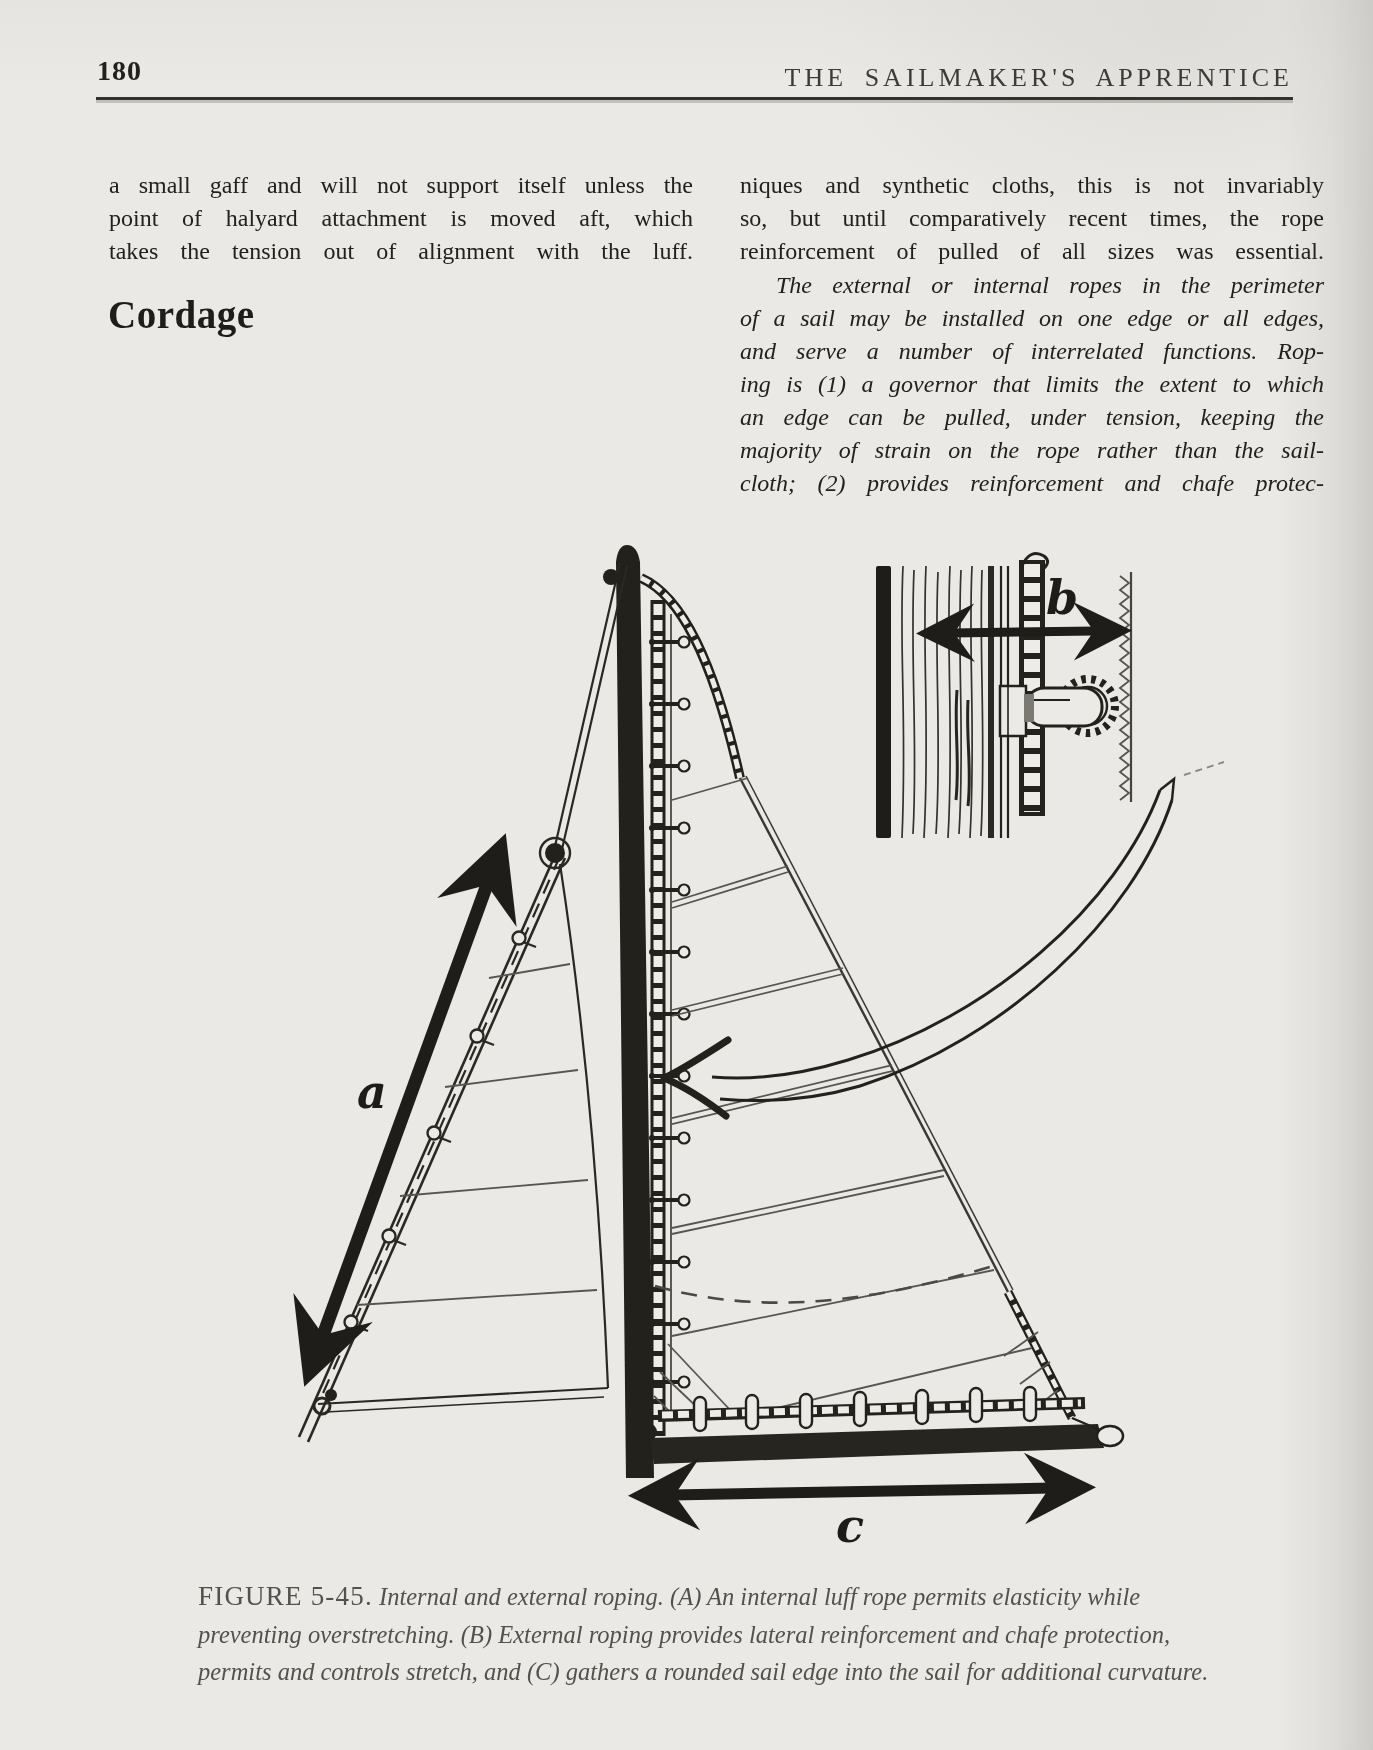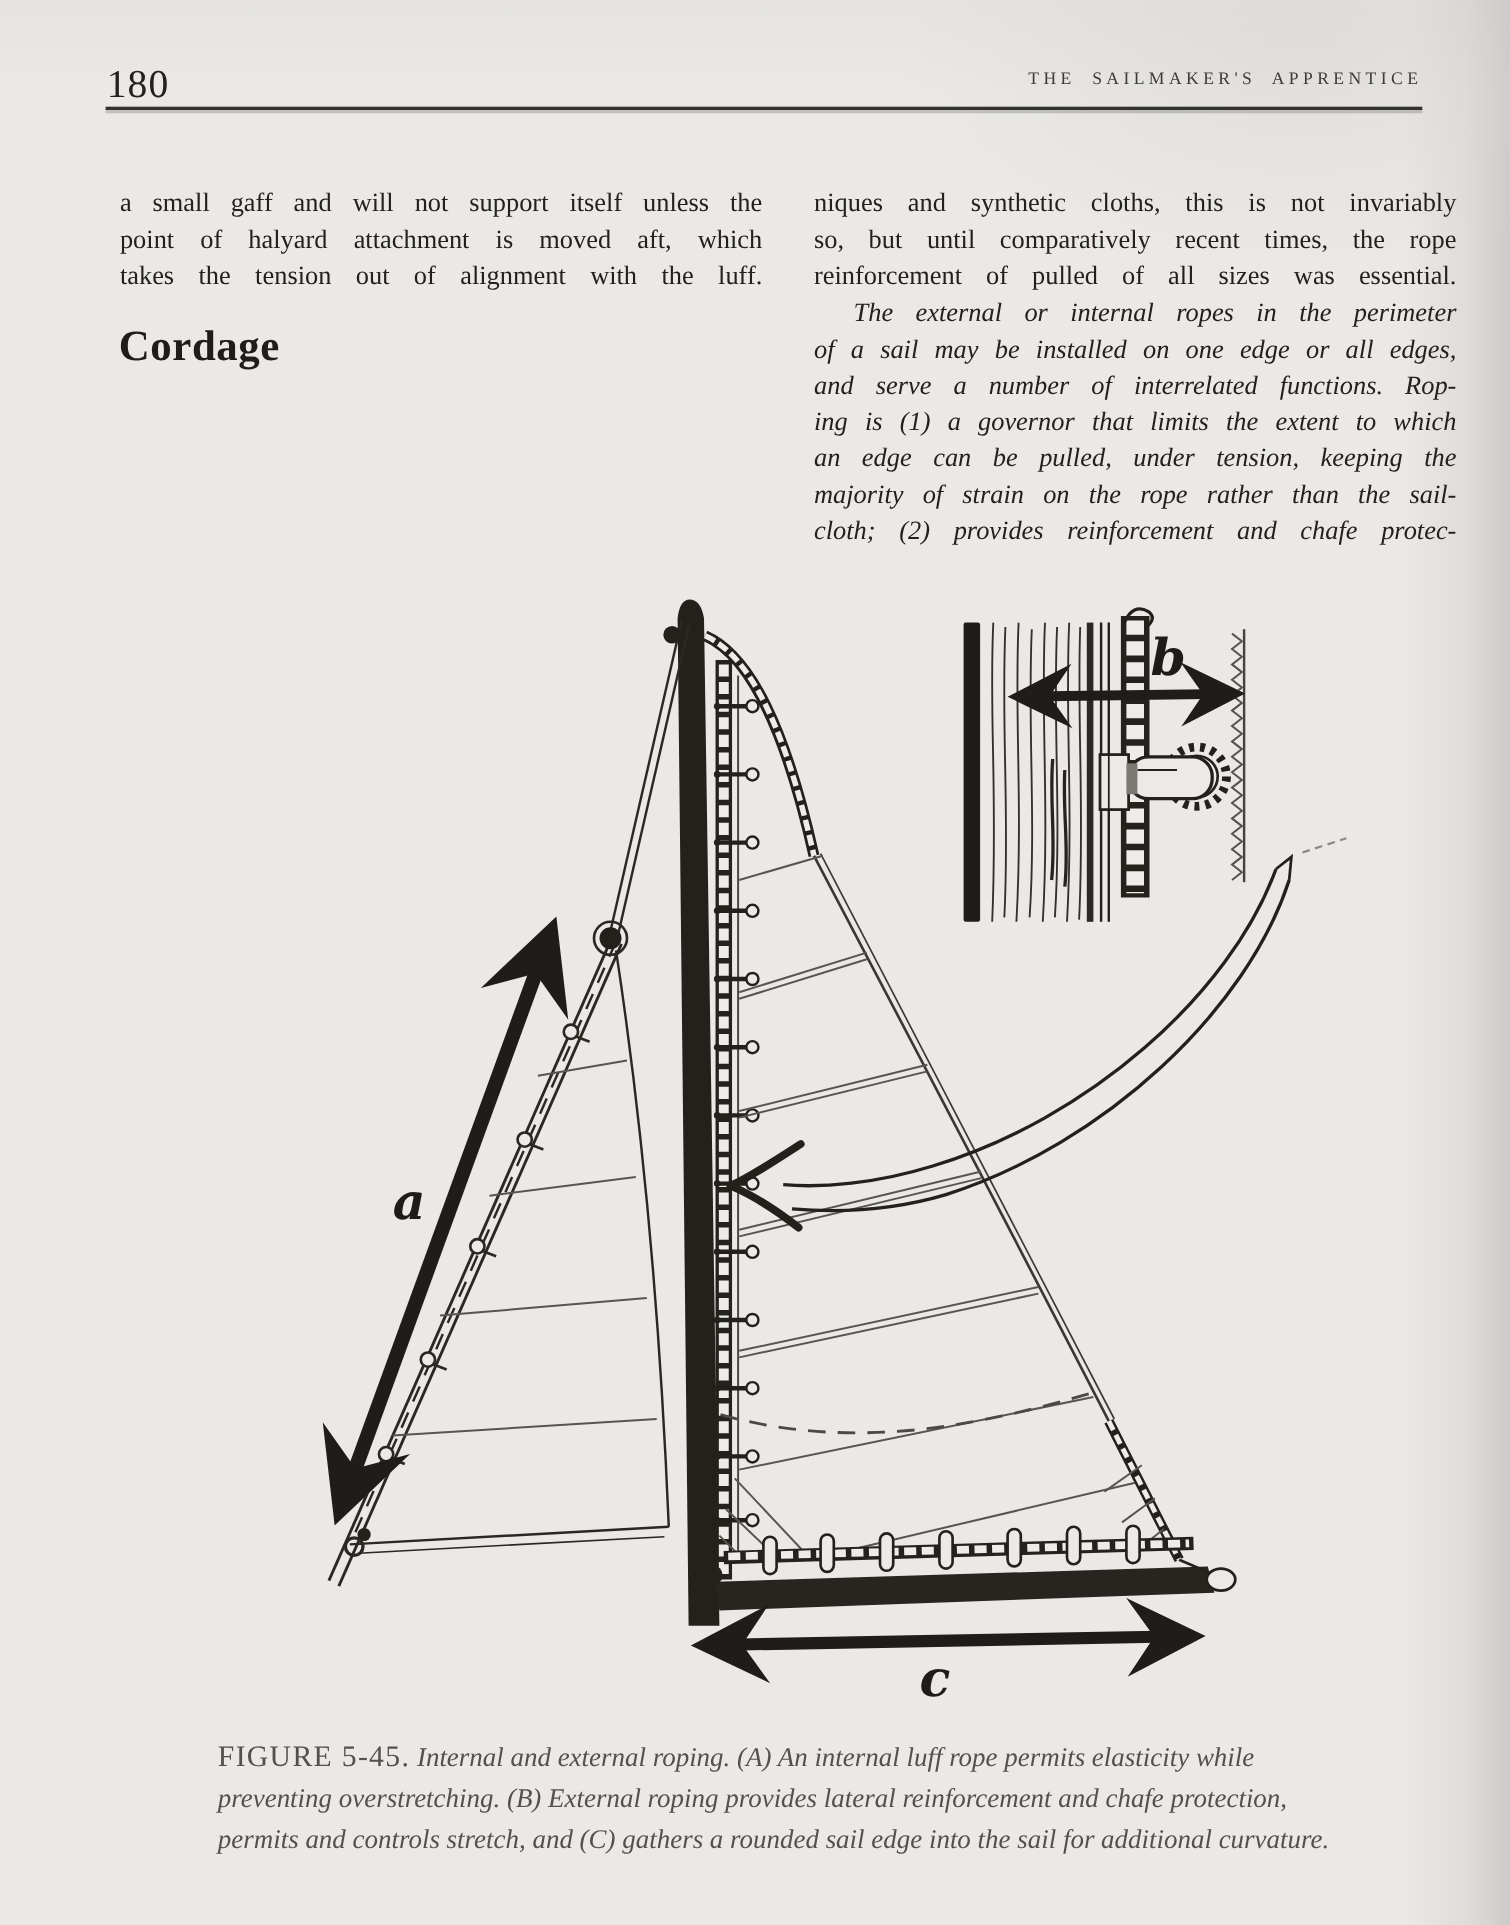--- a/index.html
+++ b/index.html
@@ -11,25 +11,25 @@
     background-image:
       radial-gradient(ellipse 520px 300px at 86% 2%, rgba(214,213,209,.55), rgba(214,213,209,0) 70%),
       linear-gradient(to right, rgba(0,0,0,0) 93%, rgba(120,118,110,.10) 97%, rgba(100,98,92,.22) 100%),
       linear-gradient(to bottom, rgba(0,0,0,.025), rgba(0,0,0,0) 5%);
     font-family:"Liberation Serif", serif;
     color:#23211d;
     overflow:hidden;
   }
   .pagenum{
     position:absolute;left:97px;top:55px;
-    font-size:36px;font-weight:normal;letter-spacing:1px;color:#23211d;
+    font-size:28px;font-weight:bold;letter-spacing:1px;color:#23211d;
   }
   .running{
     position:absolute;top:63px;right:80px;
-    font-size:16px;letter-spacing:4px;word-spacing:7px;color:#3d3b37;
+    font-size:26px;letter-spacing:4px;word-spacing:7px;color:#3d3b37;
   }
   .rule{
     position:absolute;left:96px;top:97px;width:1197px;height:3px;
     background:#34322d;
     box-shadow:0 3px 0 rgba(90,88,82,.28);
   }
   .col{position:absolute;top:168px;font-size:24px;line-height:33px;}
   .col-left{left:108px;width:586px;}
   .col-right{left:739px;width:586px;}
   .lines{

